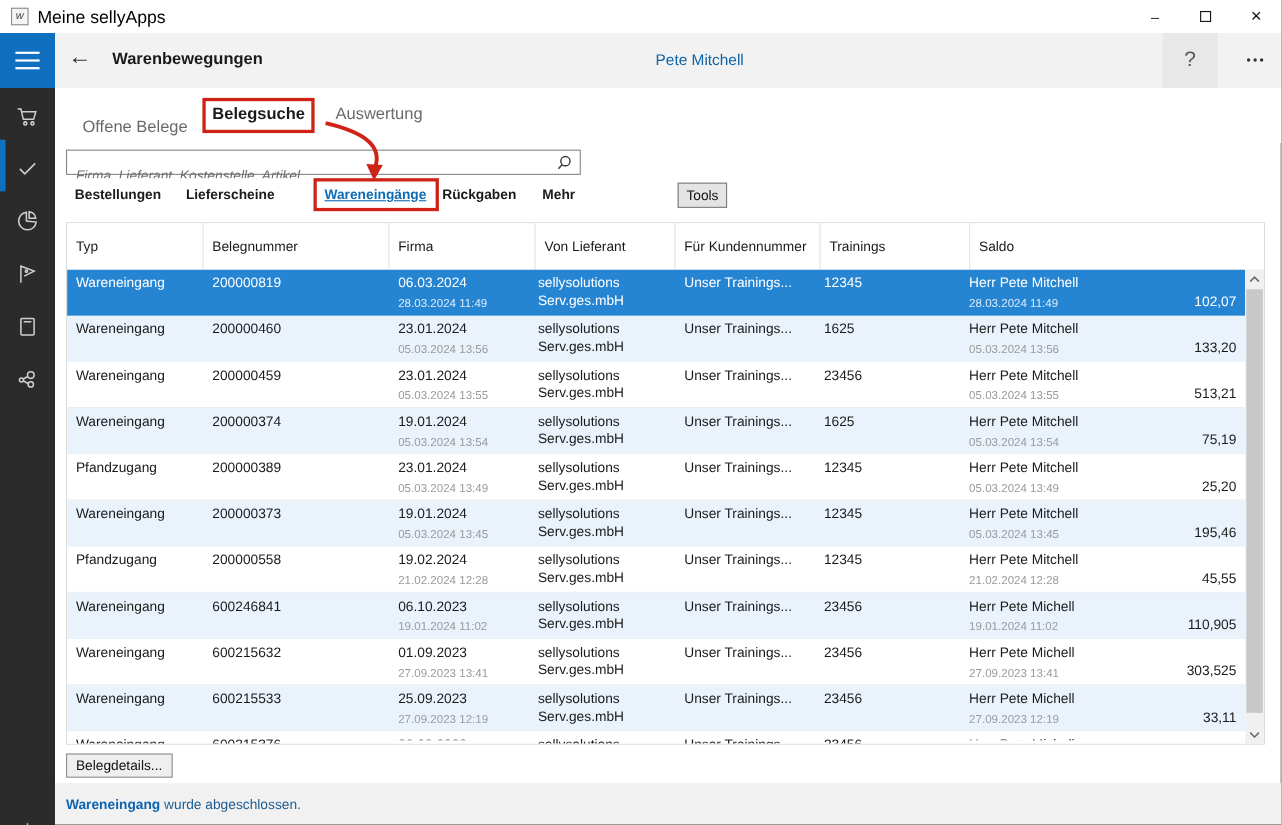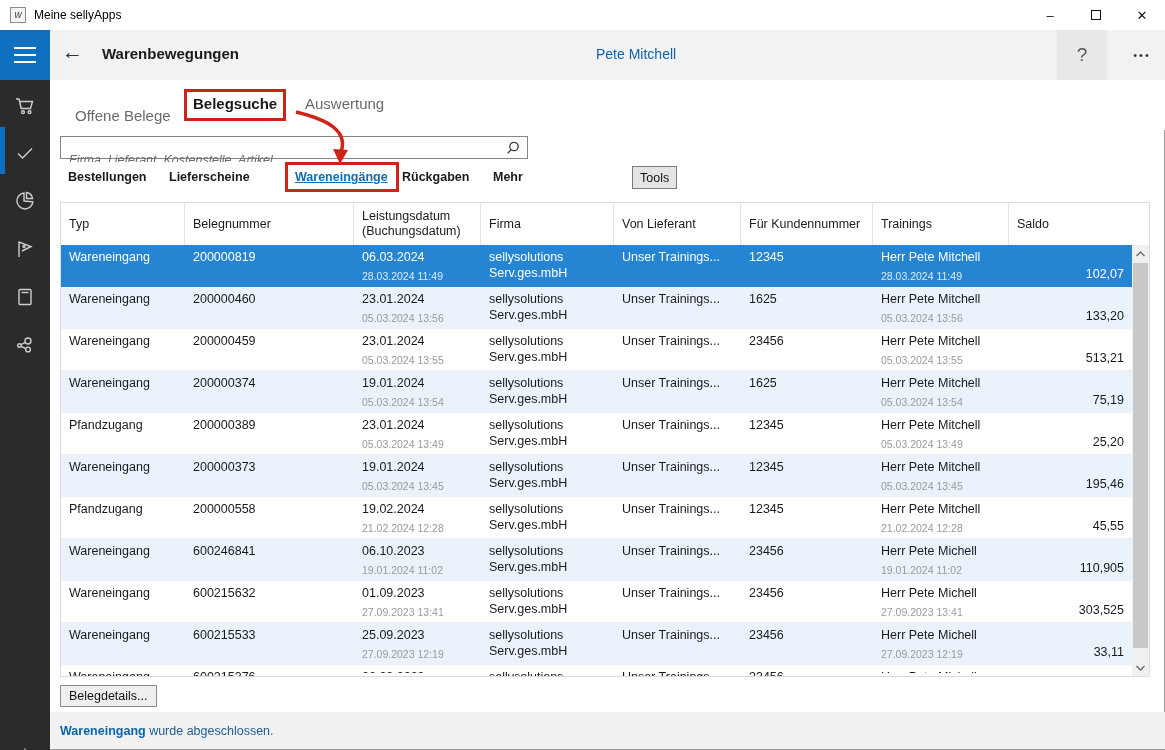--- a/index.html
+++ b/index.html
@@ -2,21 +2,21 @@
 <html><head>
 <meta charset="utf-8">
 <style>
   html,body{margin:0;padding:0;background:#888;}
   *{font-family:"Liberation Sans","DejaVu Sans",sans-serif;box-sizing:border-box;}
   #window{position:relative;width:1165px;height:750px;background:#fff;overflow:hidden;box-shadow:inset 0 0 0 1px #9b9b9b;}
 
   
   .titlebar{position:absolute;left:0;top:0;width:1165px;height:30px;background:#fff;}
   .app-icon{position:absolute;left:10px;top:7px;width:16px;height:16px;border:1px solid #8a8a8a;background:#f5f5f5;color:#444;font-size:10px;line-height:14px;text-align:center;font-style:italic;}
-  .app-title{position:absolute;left:34px;top:8px;font-size:12px;color:#000;}
+  .app-title{position:absolute;left:34px;top:8px;font-size:16px;color:#000;}
   .winbtn{position:absolute;top:0;width:46px;height:30px;display:flex;align-items:center;justify-content:center;font-size:13px;color:#111;}
   .winbtn.min{right:92px;}
   .winbtn.max{right:46px;}
   .winbtn.close{right:0;}
   .maxbox{width:10px;height:10px;border:1px solid #111;}
 
   
   .sidebar{position:absolute;left:0;top:30px;width:50px;height:720px;background:#2b2b2b;}
   .hamburger{position:absolute;left:0;top:0;width:50px;height:50px;background:#1070c0;display:flex;flex-direction:column;justify-content:center;align-items:center;gap:5px;}
   .hamburger span{display:block;width:22px;height:2px;background:#fff;}
@@ -43,21 +43,21 @@
   .searchbox{position:absolute;left:60px;top:136px;width:468px;height:23px;border:1px solid #858585;background:#fff;}
   .searchbox input{position:absolute;left:6px;top:1px;width:420px;height:19px;border:0;outline:none;font-size:12.5px;font-style:italic;color:#555;background:transparent;margin-top:12px;}
   .searchbox input::placeholder{color:#6f6f6f;font-style:italic;opacity:1;}
   .search-icon{position:absolute;right:6px;top:3px;}
 
   
   .filtertabs{position:absolute;left:50px;top:162px;width:1102px;height:34px;background:#fff;}
   .ftab{position:absolute;top:8px;font-size:12.5px;font-weight:600;color:#1a1a1a;}
   .ftab.active{color:#0e6db6;text-decoration:underline;}
   .ft0{left:18px;} .ft1{left:119px;} .ft2{left:245px;} .ft3{left:352px;} .ft4{left:443px;}
-  .tools-btn{position:absolute;left:566px;top:4px;height:23px;padding:0 7px;background:#e4e4e4;border:1px solid #7a7a7a;font-size:12.5px;color:#111;display:flex;align-items:center;margin-left:16px;}
+  .tools-btn{position:absolute;left:566px;top:4px;height:23px;padding:0 7px;background:#e4e4e4;border:1px solid #7a7a7a;font-size:12.5px;color:#111;display:flex;align-items:center;}
 
   
   .anno-box{position:absolute;border:3px solid #cf2318;pointer-events:none;}
   .anno1{left:184px;top:89px;width:102px;height:32px;}
   .anno2{left:285px;top:162px;width:114px;height:30px;}
   .anno-arrow{position:absolute;left:0;top:0;width:1165px;height:750px;pointer-events:none;}
 
   
   .table{position:absolute;left:60px;top:202px;width:1090px;height:475px;border:1px solid #dcdcdc;background:#fff;}
   .thead{display:flex;height:42px;background:#fff;}
@@ -188,22 +188,20 @@
     <div class="ftab ft2 active">Wareneingänge</div>
     <div class="ftab ft3">Rückgaben</div>
     <div class="ftab ft4">Mehr</div>
     <div class="tools-btn">Tools</div>
   </div>
 
   <div class="table">
     <div class="thead">
       <div class="th w0">Typ</div>
       <div class="th w1">Belegnummer</div>
-      <div class="th w2">Leistungsdatum
-(Buchungsdatum)</div>
       <div class="th w3">Firma</div>
       <div class="th w4">Von Lieferant</div>
       <div class="th w5">Für Kundennummer</div>
       <div class="th w6">Trainings</div>
       <div class="th w7">Saldo</div>
     </div>
     <div class="tbody">
         <div class="trow selected">
     <div class="c w0">
             <span class="main">Wareneingang</span>

